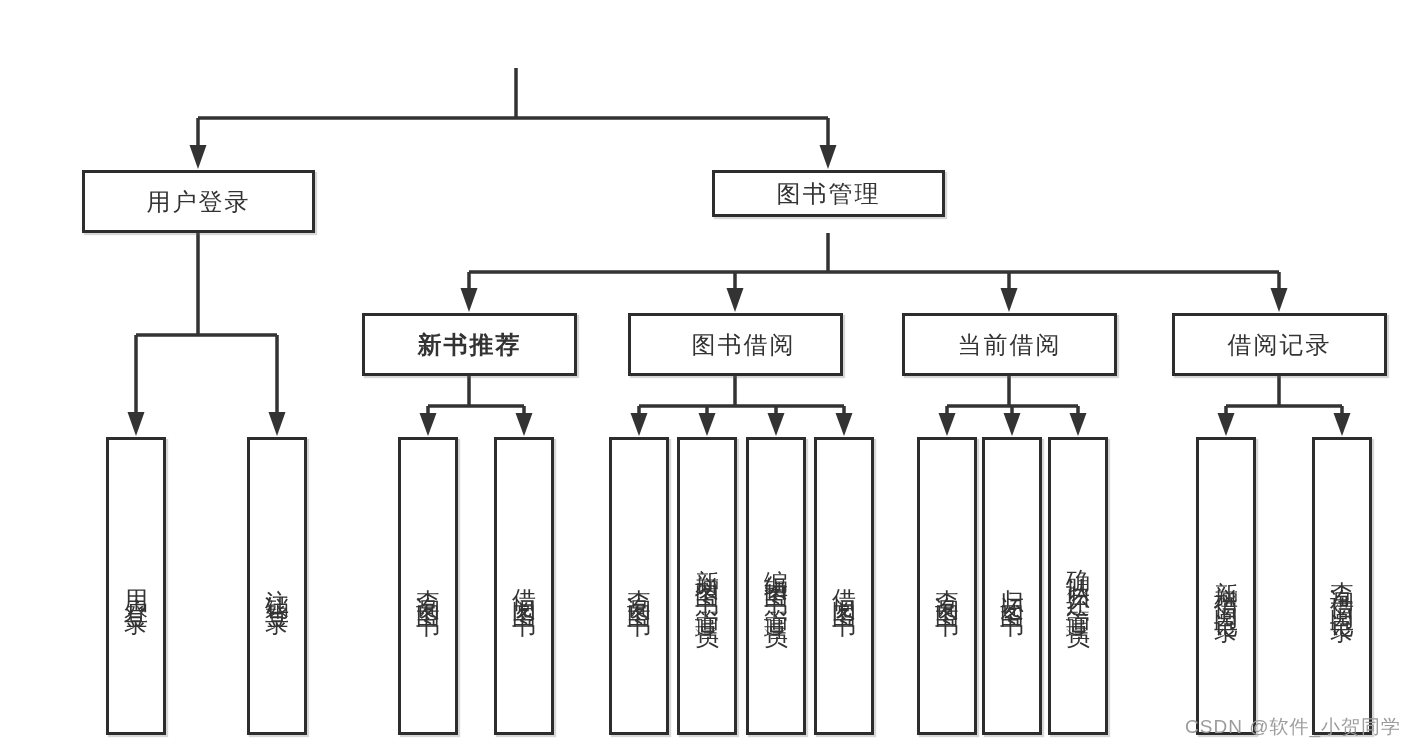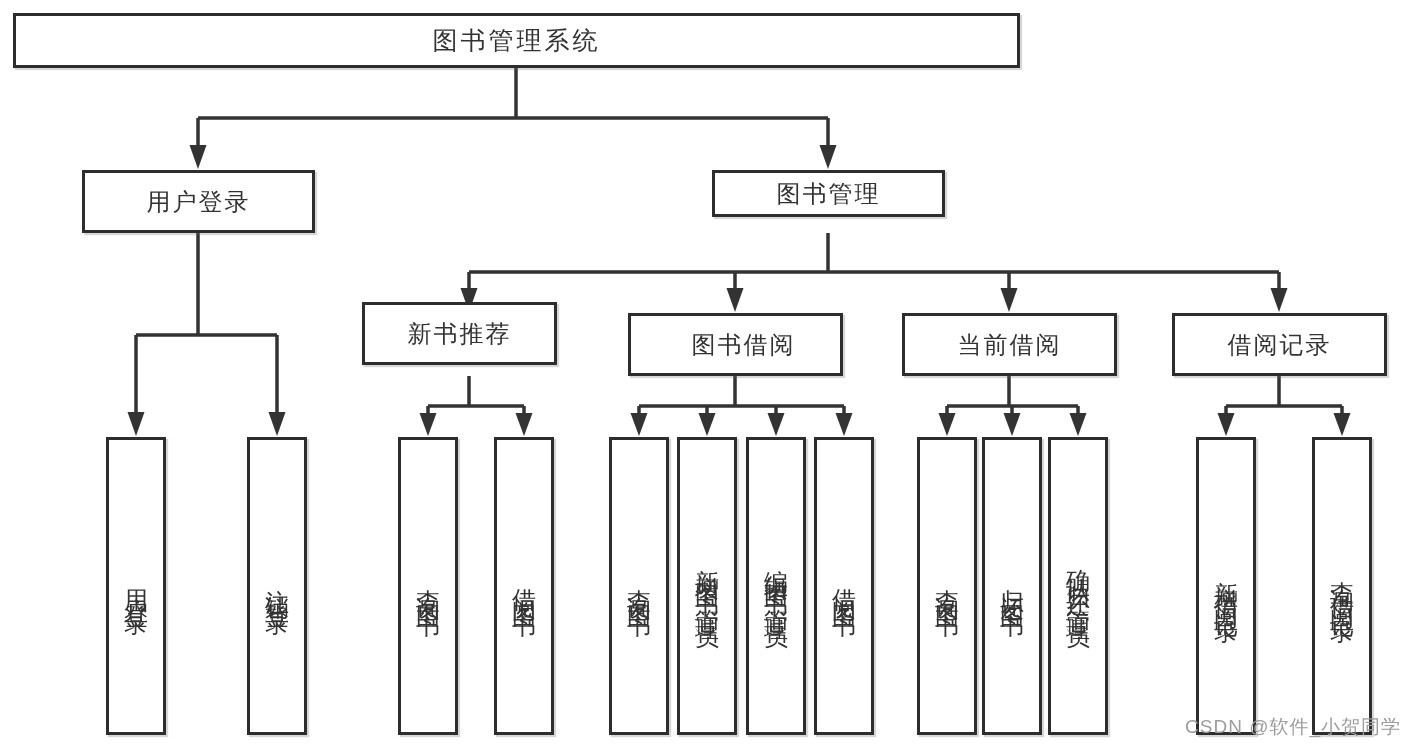--- a/index.html
+++ b/index.html
@@ -107,32 +107,29 @@
 
       <polygon points="938.5,413 955.5,413 947,436"></polygon>
       <polygon points="1003.5,413 1020.5,413 1012,436"></polygon>
       <polygon points="1069.5,413 1086.5,413 1078,436"></polygon>
 
       <polygon points="1217.5,413 1234.5,413 1226,436"></polygon>
       <polygon points="1333.5,413 1350.5,413 1342,436"></polygon>
     </g>
   </svg>
 
-  <div class="node h root" style="left:13px; top:13px; width:1007px; height:55px;">
-    <span>图书管理系统</span>
-  </div>
 
   <div class="node h" style="left:82px; top:170px; width:233px; height:63px;">
     <span>用户登录</span>
   </div>
   <div class="node h" style="left:712px; top:170px; width:233px; height:47px;">
     <span>图书管理</span>
   </div>
 
-  <div class="node h" style="left:362px; top:302px; width:195px; height:63px;">
+  <div class="node h" style="left:362px; top:313px; width:215px; height:63px;font-weight:bold;">
     <span>新书推荐</span>
   </div>
   <div class="node h" style="left:628px; top:313px; width:215px; height:63px;padding-left:16px;">
     <span>图书借阅</span>
   </div>
   <div class="node h" style="left:902px; top:313px; width:215px; height:63px;">
     <span>当前借阅</span>
   </div>
   <div class="node h" style="left:1172px; top:313px; width:215px; height:63px;">
     <span>借阅记录</span>

